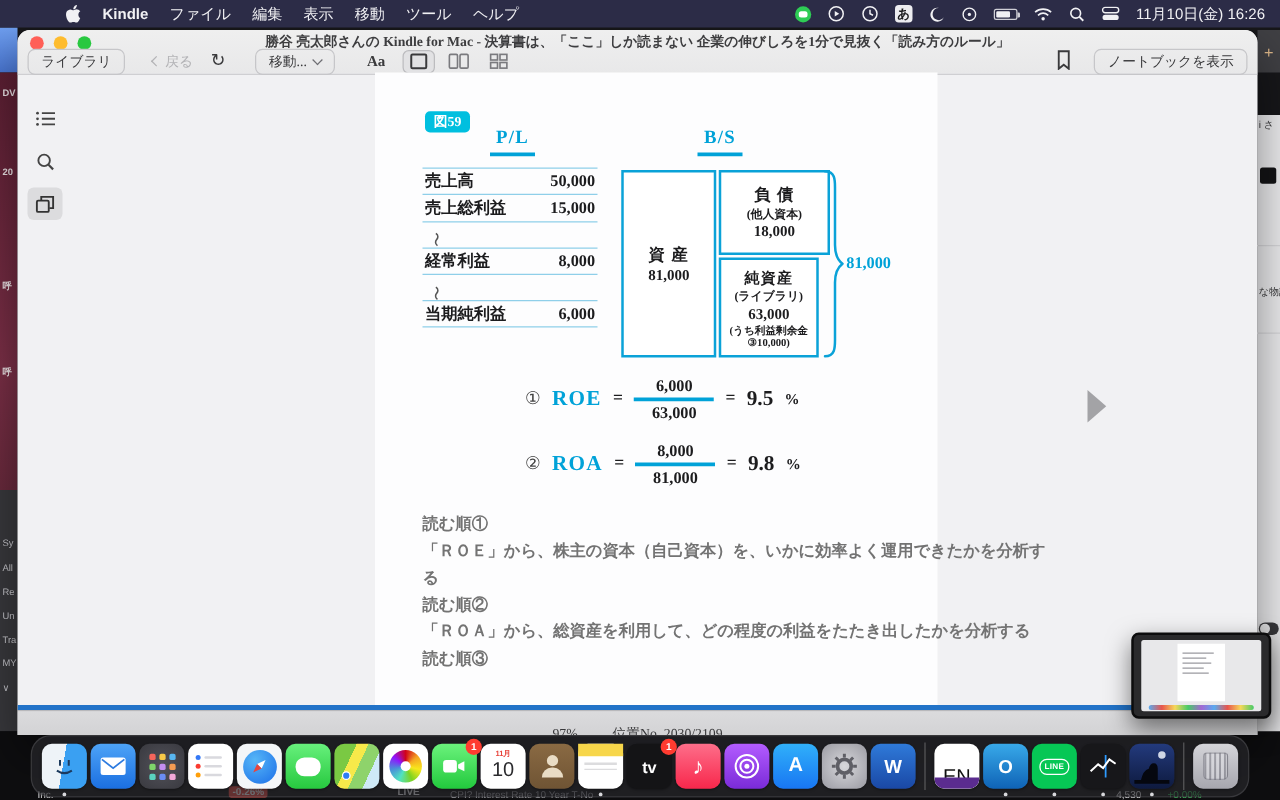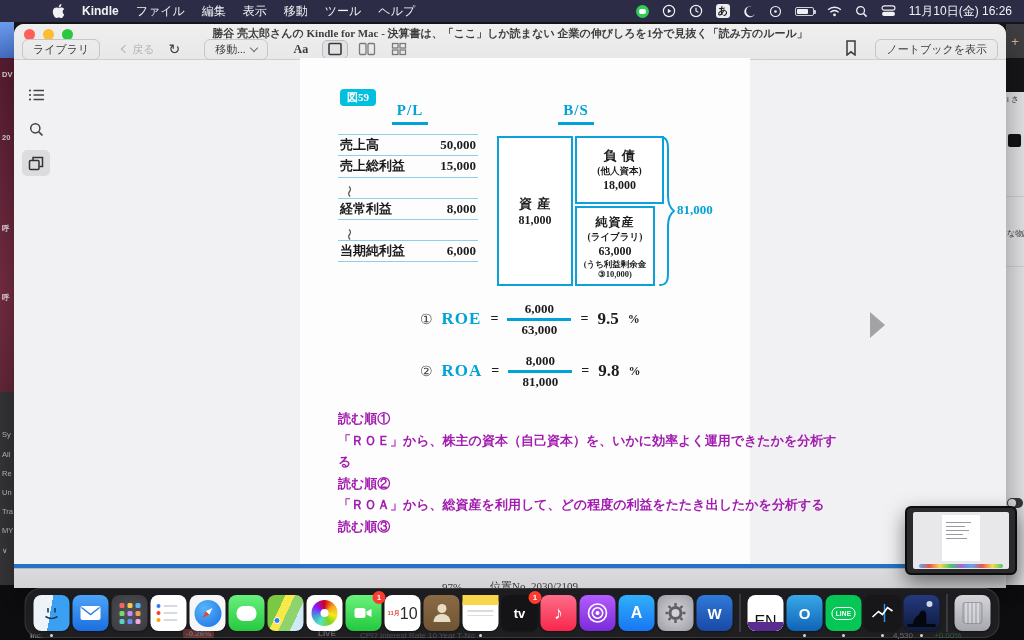--- a/index.html
+++ b/index.html
@@ -98,21 +98,21 @@
   .formula { position:absolute; left:120px; display:flex; align-items:center; gap:9px; color:#1c1c1e; }
   .f1 { top:243px; } .f2 { top:295px; }
   .fnum { font-size:14px; color:#444; }
   .fname { font-size:17px; font-weight:700; color:#00a2d8; letter-spacing:1px; }
   .feq { font-size:14px; font-weight:700; }
   .frac { display:flex; flex-direction:column; align-items:center; width:64px; font-size:13px; font-weight:700; }
   .frac .bar { width:64px; height:2.5px; background:#00a2d8; margin:1px 0; }
   .fres { font-size:17px; font-weight:700; }
   .fpct { font-size:12px; font-weight:700; }
 
-  .body-text { position:absolute; left:38px; top:350px; width:396px; font-size:13px; font-weight:700; color:#a21caf; }
+  .body-text { position:absolute; left:38px; top:350px; width:396px; font-size:13px; font-weight:700; color:#737373; }
   .body-text div { line-height:21.5px; white-space:nowrap; }
 
   .progress { position:absolute; left:0; right:0; top:540px; height:4px; background:#2273c8; cursor:pointer; }
   .wfooter { position:absolute; left:0; right:0; top:544px; height:36px; background:linear-gradient(#dbdbdd,#ccccce); border-top:1px solid #b8b8bb; display:flex; align-items:center; justify-content:center; gap:28px; font-size:11px; color:#38383a; }
 
   
   .thumb { position:absolute; left:905px; top:506px; width:112px; height:69px; background:#2a2a2c; border:2px solid #0c0c0d; border-radius:6px; box-shadow:0 8px 20px rgba(0,0,0,.5); z-index:20; padding:4px 6px; }
   .thumb .scr { width:100%; height:100%; background:#e8e8ea; border-radius:2px; position:relative; overflow:hidden; }
   .thumb .pg { position:absolute; left:30%; top:3px; width:40%; bottom:8px; background:#fff; }
   .thumb .tl { position:absolute; left:34%; height:1px; width:26%; background:#9a9aa0; }
@@ -134,21 +134,21 @@
   .i-safari { background:#f4f6f8; }
   .saf-circ { width:27px; height:27px; border-radius:50%; background:radial-gradient(circle at 35% 30%,#56b6f7,#1b6ee8); display:flex; align-items:center; justify-content:center; }
   .i-msg { background:linear-gradient(#67f07c,#27c93f); }
   .msg-bub { width:20px; height:15px; background:#fff; border-radius:7px; }
   .i-maps { background:linear-gradient(115deg,#7ac943 0 34%,#f7e94a 34% 52%,#8ed36b 52% 74%,#cfe9f7 74%); position:relative; }
   .map-dot { position:absolute; left:6px; bottom:7px; width:7px; height:7px; border-radius:50%; background:#2e7cf6; border:1.5px solid #fff; }
   .i-photos { background:#fff; }
   .ph-flower { width:26px; height:26px; border-radius:50%; background:conic-gradient(#d0021b,#f5a623,#f8e71c,#7ed321,#50e3c2,#4a90d9,#9013fe,#d0021b); display:flex; align-items:center; justify-content:center; }
   .ph-flower i { width:8px; height:8px; border-radius:50%; background:#fff; }
   .i-ft { background:linear-gradient(#6bf27c,#22c93d); }
-  .i-cal { background:#fff; flex-direction:row; gap:0; }
+  .i-cal { background:#fff; flex-direction:column; gap:0; }
   .cal-m { font-size:6px; font-weight:700; color:#e8453c; line-height:7px; }
   .cal-d { font-size:16px; font-weight:400; color:#2b2b2e; line-height:17px; }
   .i-cont { background:linear-gradient(#8a6a43,#6f5434); flex-direction:column; }
   .cont-h { width:9px; height:9px; border-radius:50%; background:#e9dcc5; }
   .cont-b { width:17px; height:8px; border-radius:8px 8px 0 0; background:#e9dcc5; margin-top:1px; }
   .i-notes { background:#fff; flex-direction:column; justify-content:flex-start; }
   .nt-top { width:100%; height:10px; background:#f7d64a; }
   .nt-l { width:70%; height:1.5px; background:#dcdcde; margin-top:5px; }
   .i-tv { background:#141416; color:#fff; font-size:13px; font-weight:700; }
   .i-music { background:linear-gradient(#fd6e8a,#f8274b); color:#fff; font-size:18px; }

